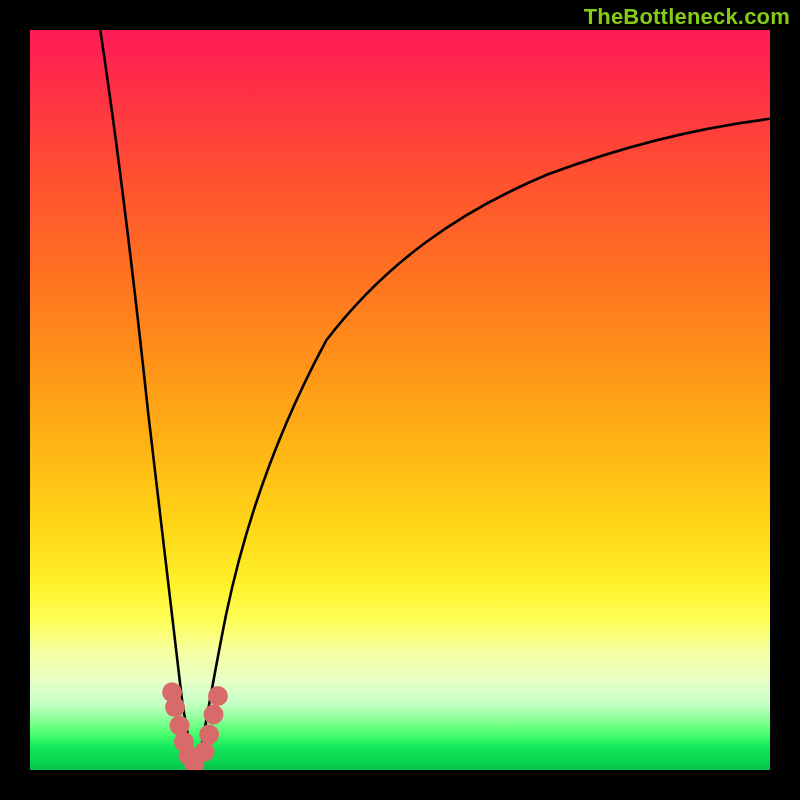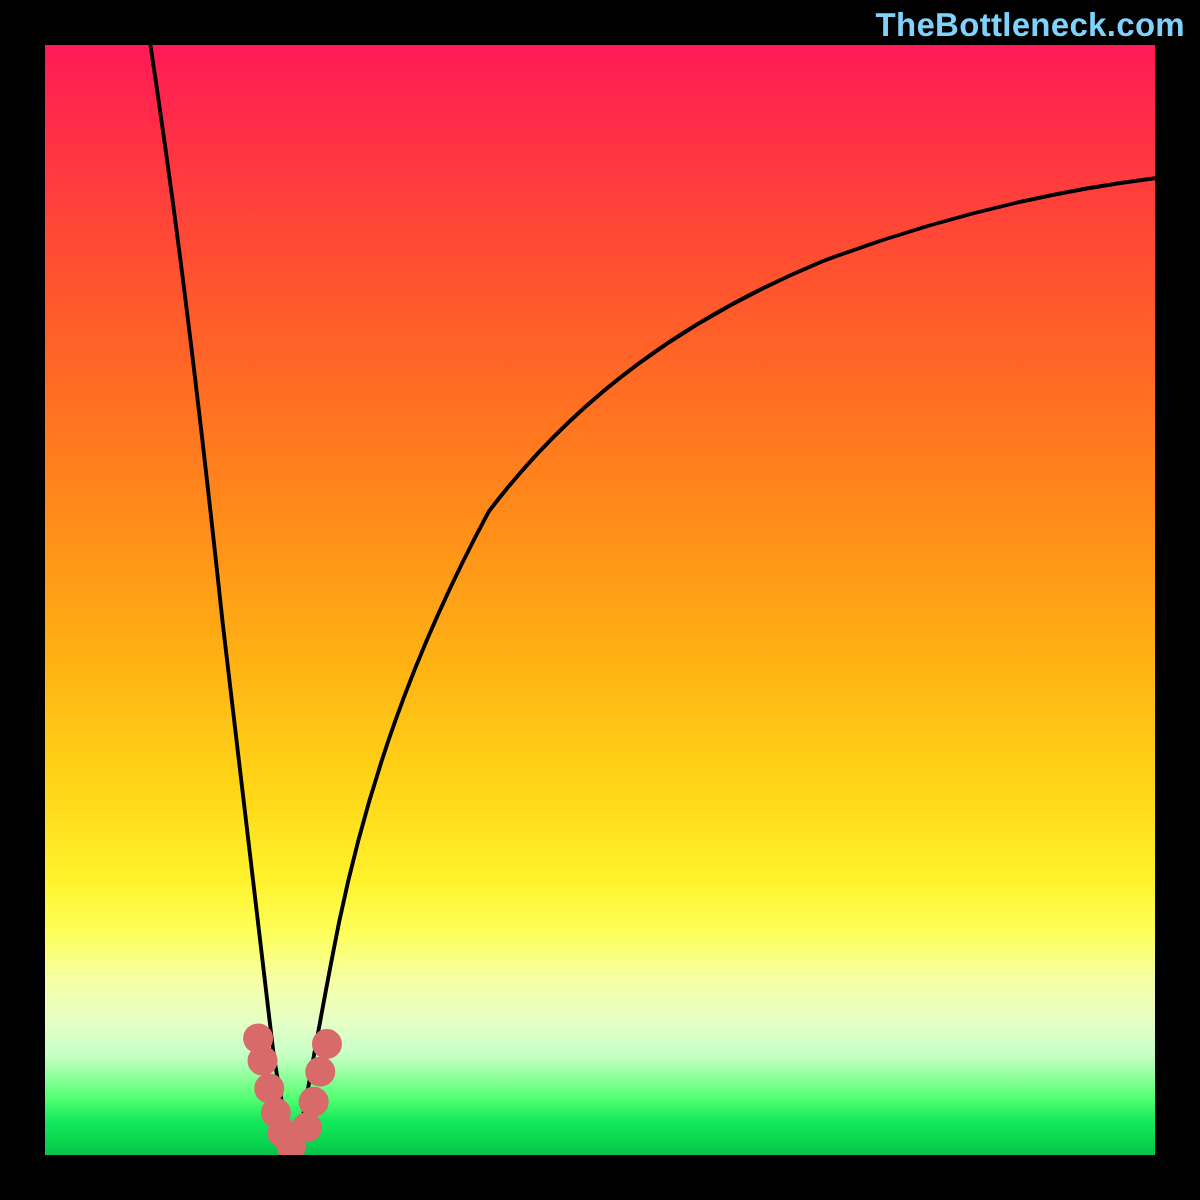--- a/index.html
+++ b/index.html
@@ -51,21 +51,21 @@
     position: absolute;
     left: 0;
     top: 0;
     width: 740px;
     height: 740px;
   }
   .watermark {
     position: absolute;
     top: 4px;
     right: 10px;
-    color: #7dd3fc;
+    color: #84cc16;
     font-size: 22px;
     font-weight: 600;
     letter-spacing: 0.2px;
     user-select: none;
   }
 </style>
 </head>
 <body>
 
 <div class="frame">

